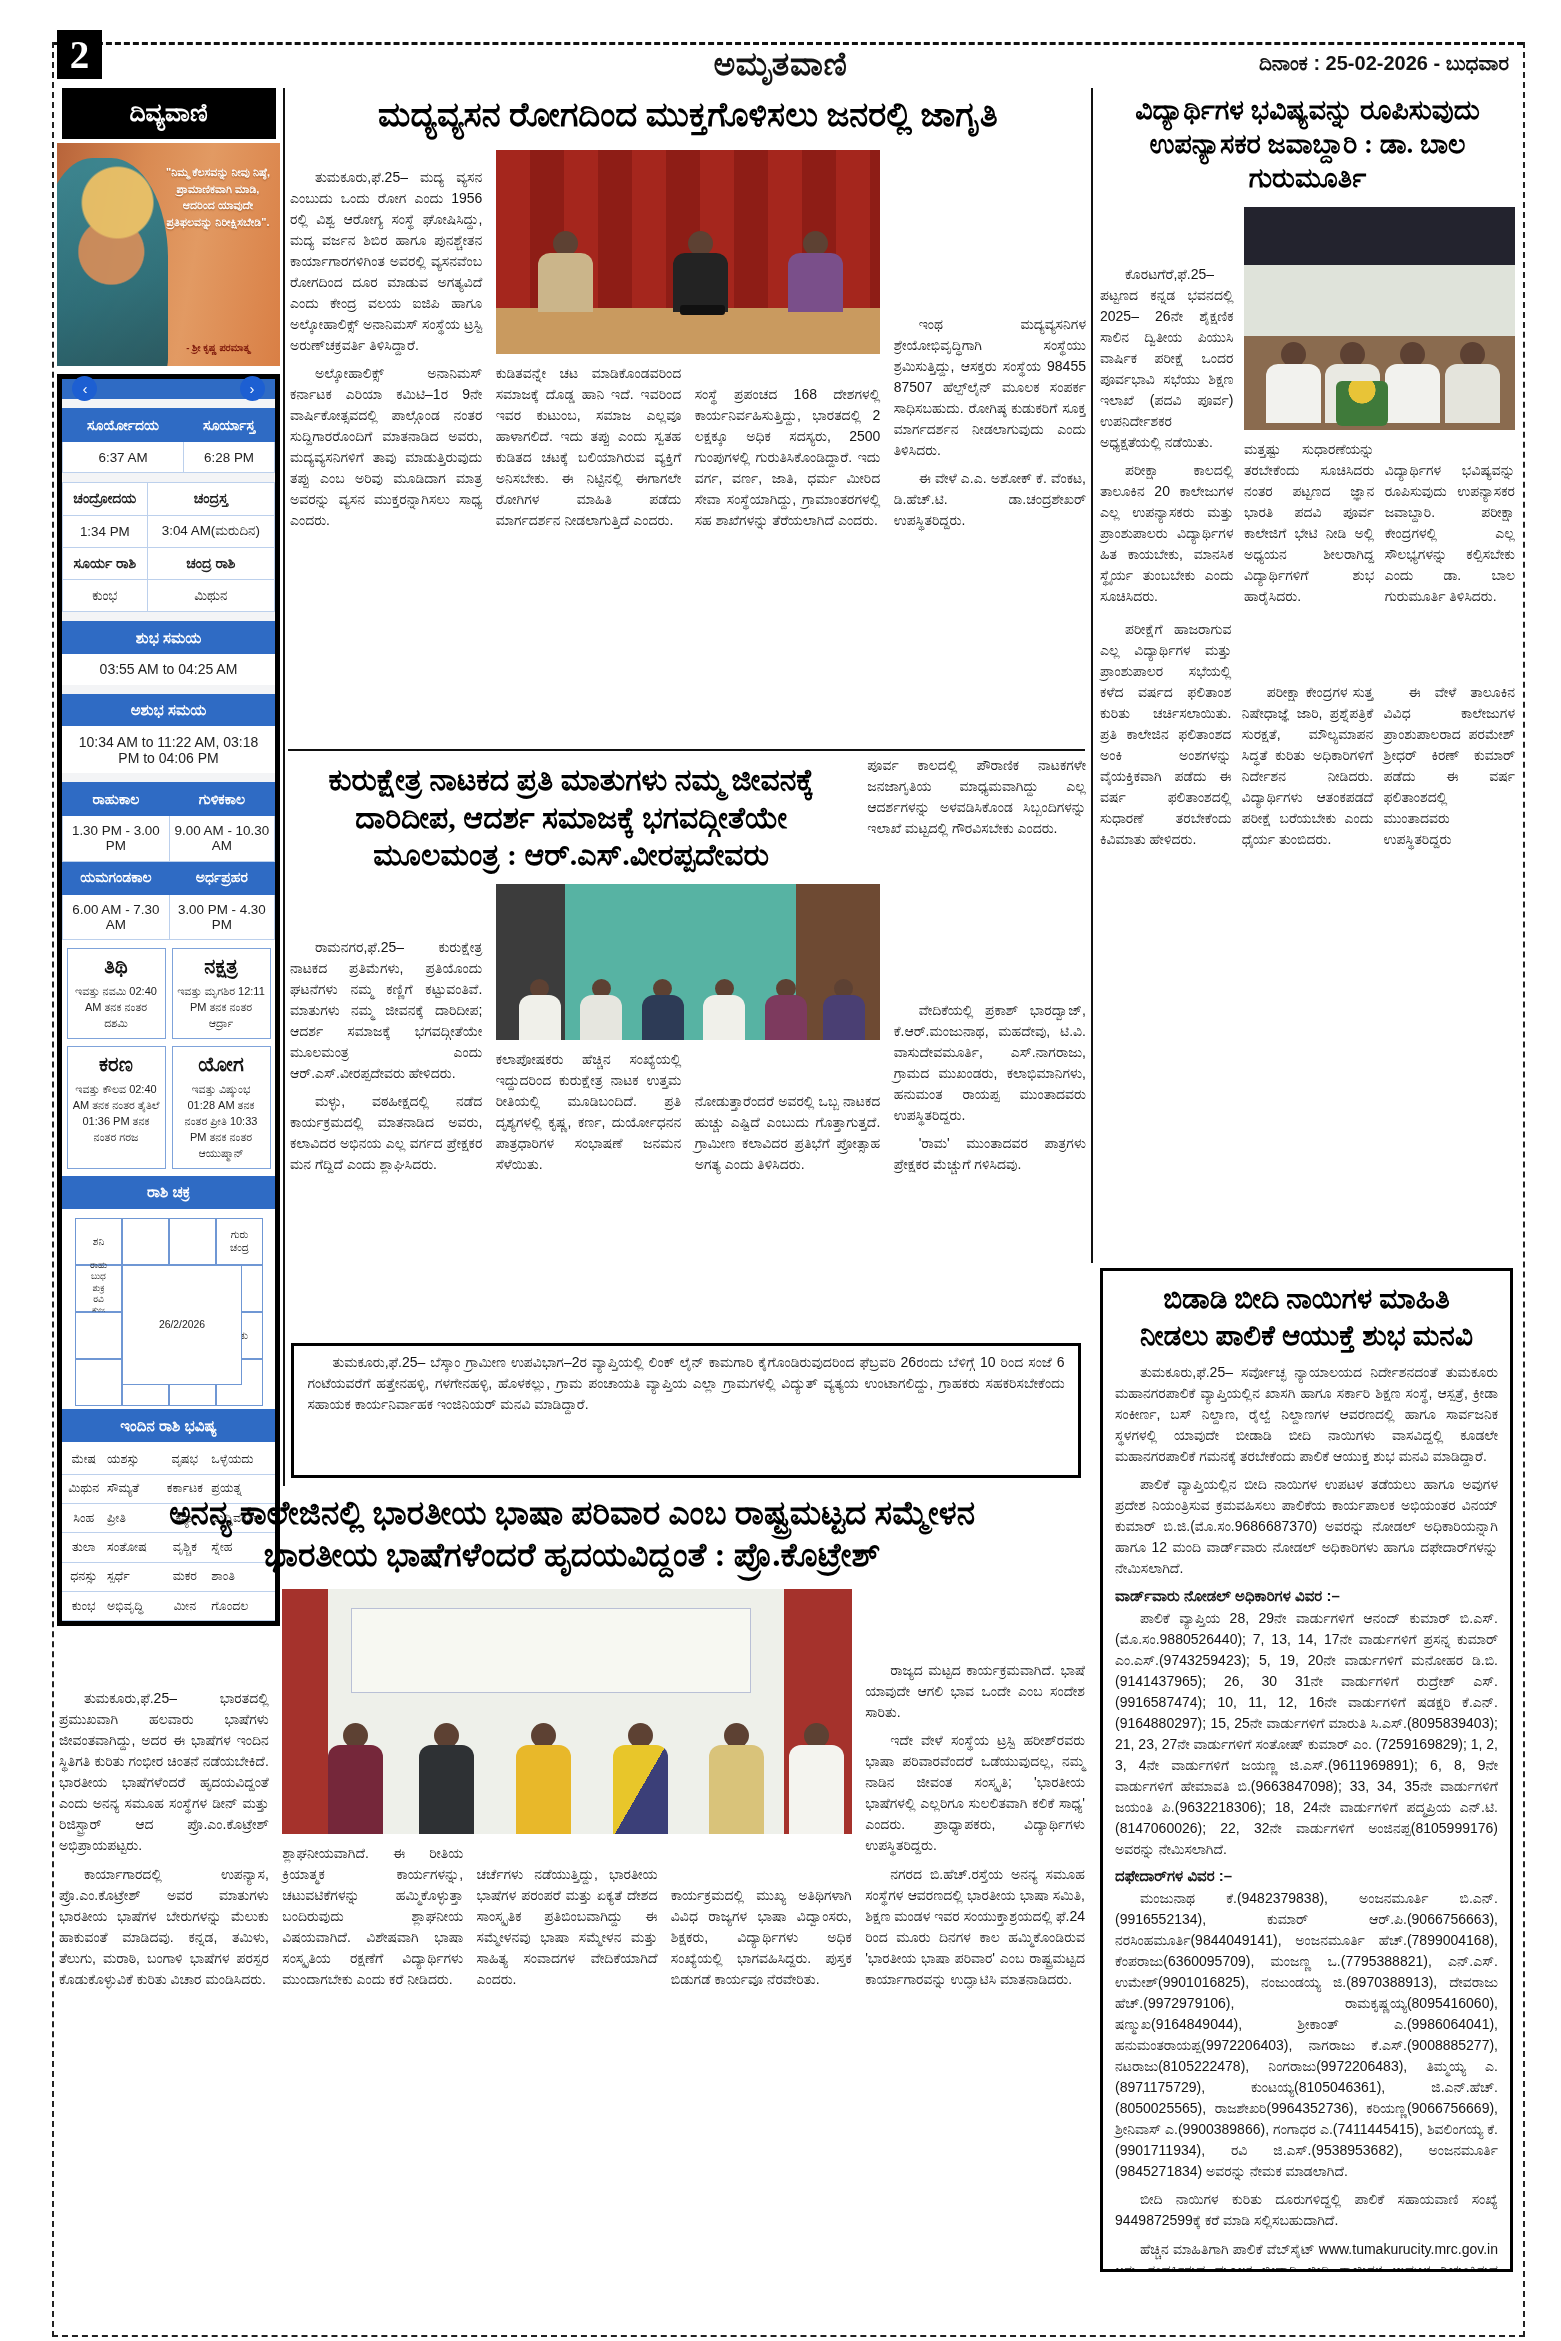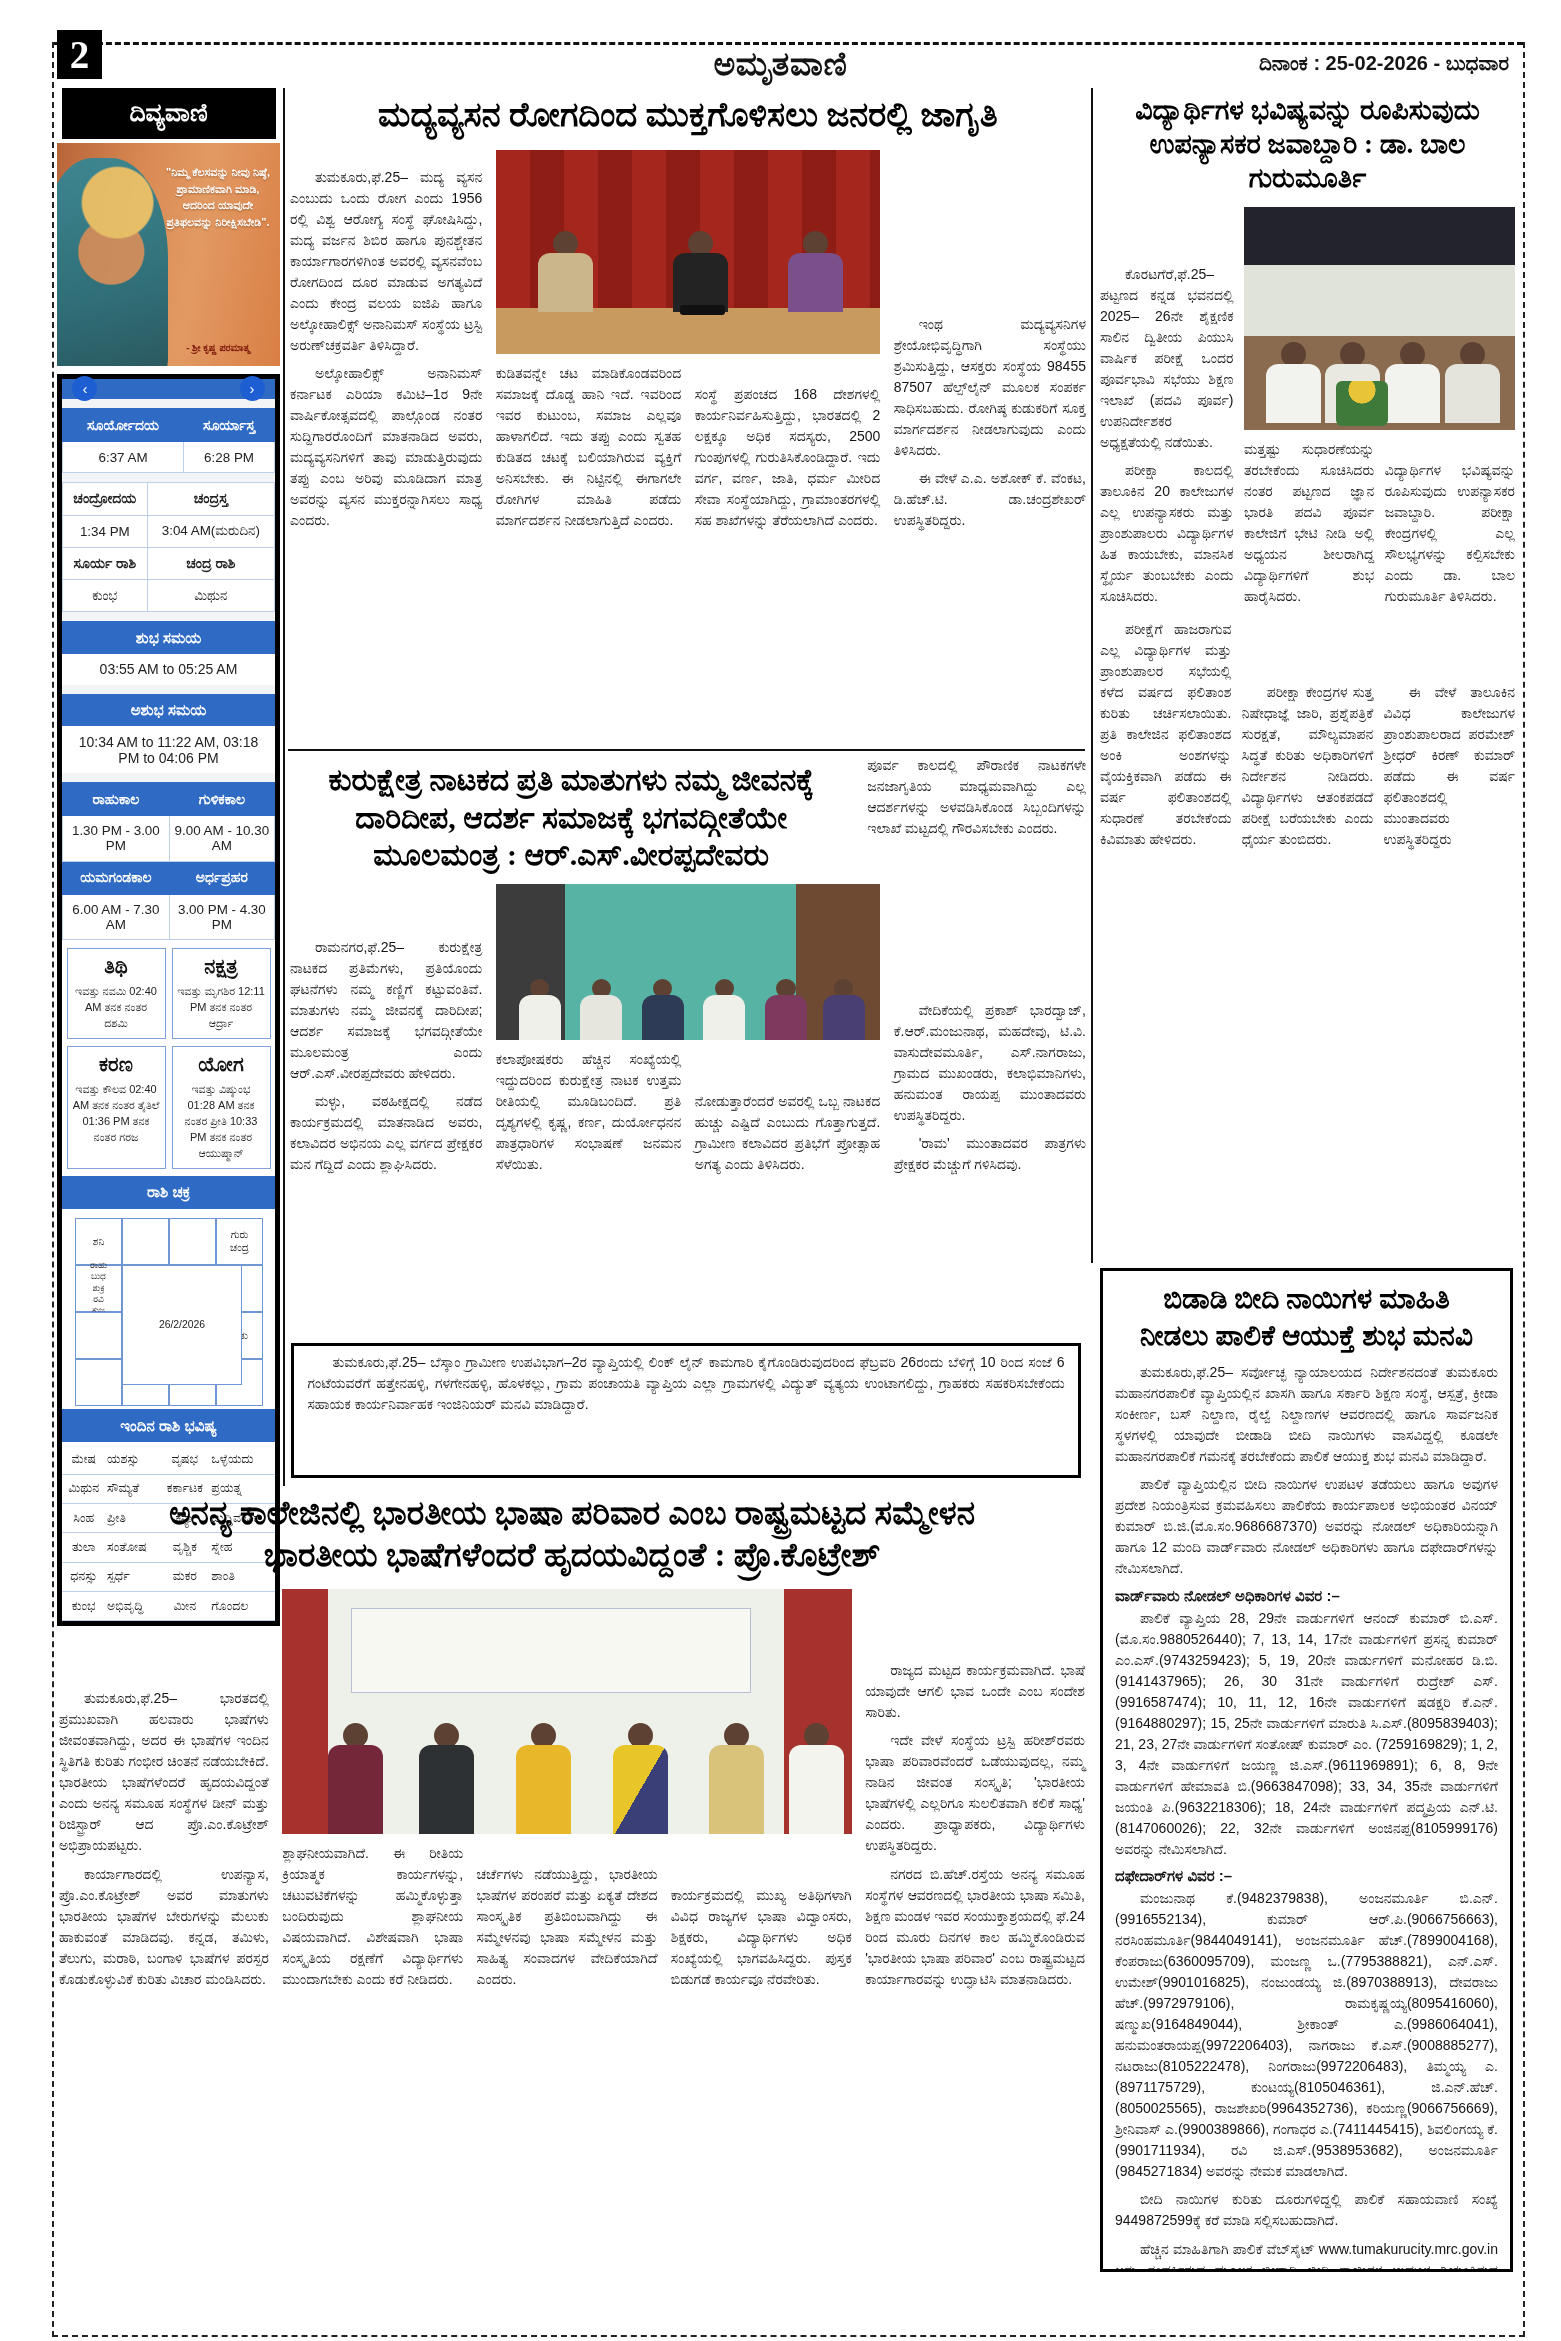--- a/index.html
+++ b/index.html
@@ -129,21 +129,21 @@
           <td class="bh">ಚಂದ್ರ ರಾಶಿ</td>
         </tr>
         <tr>
           <td>ಕುಂಭ</td>
           <td>ಮಿಥುನ</td>
         </tr>
       </tbody>
         </table>
       <div class="sb-gap"></div>
       <div class="bar">ಶುಭ ಸಮಯ</div>
-      <div class="barval">03:55 AM to 05:25 AM</div>
+      <div class="barval">03:55 AM to 04:25 AM</div>
       <div class="sb-gap"></div>
       <div class="bar">ಅಶುಭ ಸಮಯ</div>
       <div class="barval">10:34 AM to 11:22 AM, 03:18 PM to 04:06 PM</div>
       <div class="sb-gap"></div>
       <table class="sbt">
         <tbody>
             <tr>
           <th>ರಾಹುಕಾಲ</th>
           <th>ಗುಳಿಕಕಾಲ</th>
         </tr>

